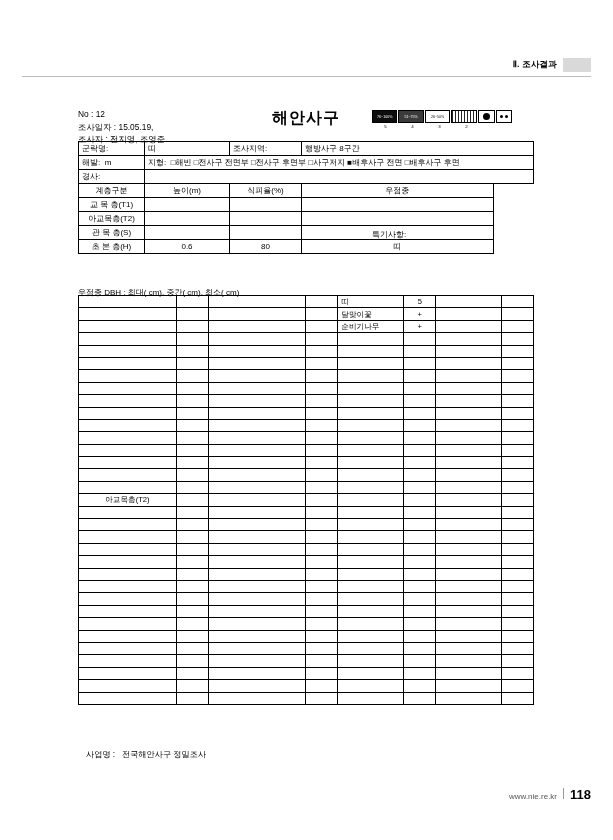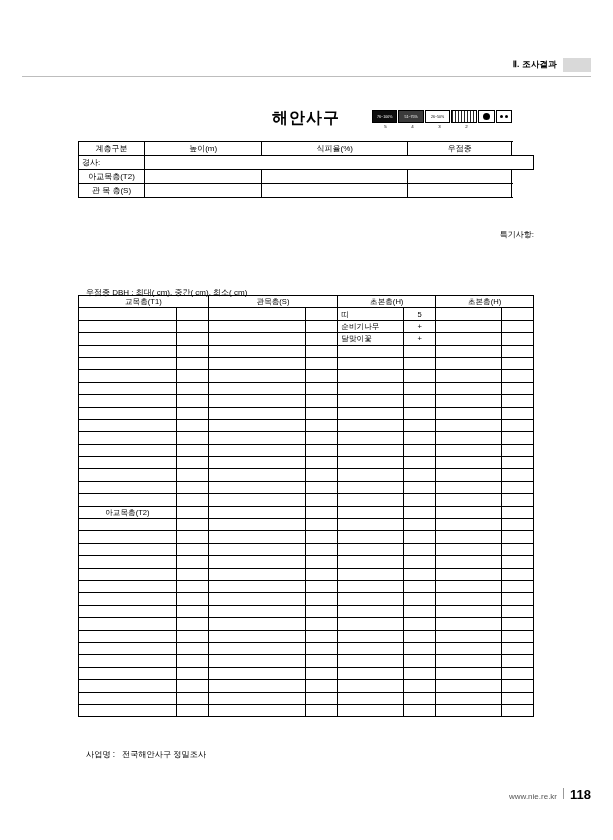--- a/index.html
+++ b/index.html
@@ -94,26 +94,26 @@
   table.veg td {
     border:0.7px solid #000;
     height:12.4px;
     padding:0 3px;
     vertical-align:middle;
     line-height:11px;
     white-space:nowrap;
   }
   table.veg td.h { text-align:center; }
   .note {
-    position:absolute; left:86px; top:287px;
+    position:absolute; left:78px; top:287px;
     font-size:8px;
   }
   .remark {
     position:absolute; left:372px; top:228px;
-    width:162px; font-size:8px; line-height:13px;text-align:right;
+    width:162px; font-size:8px; line-height:13px;
   }
   .remark .ttl { margin-bottom:2px; }
   .remark .body { text-indent:8px; }
   .footer-biz {
     position:absolute; left:86px; top:749px;
     font-size:8.2px;
   }
   .footer {
     position:absolute; right:22px; bottom:38px;
     font-size:8px; color:#555;
@@ -126,20 +126,25 @@
 <body>
 
 <div class="page">
 
   <div class="runhead">
     <span class="txt">Ⅱ. 조사결과</span>
     <span class="blk"></span>
   </div>
   <div class="rule"></div>
 
+  <div class="meta">
+    <div>No : 12</div>
+    <div>조사일자 : 15.05.19,</div>
+    <div>조사자 : 전지영, 조영준</div>
+  </div>
 
   <div class="title">해안사구</div>
 
   <div class="legend">
     <div class="row1">
       <div class="cell c1">76~100%</div>
       <div class="cell c2">51~75%</div>
       <div class="cell c3">
         <span>26~50%</span>
       </div>
@@ -157,90 +162,114 @@
     <div class="nums">
       <span style="width:27px">5</span>
       <span style="width:27px">4</span>
       <span style="width:27px">3</span>
       <span style="width:27px">2</span>
     </div>
   </div>
 
   <table class="form">
     <tbody>
+        <tr>
+      <td class="lbl">군락명:</td>
+      <td style="width:85px">띠</td>
+      <td style="width:72px">조사지역:</td>
+      <td colspan="3">행방사구 8구간</td>
+    </tr>
+    <tr>
+      <td class="lbl">
+        <span>해발:</span>
+        &nbsp;<span>m</span>
+      </td>
+      <td colspan="5">
+        <span>지형:</span>
+        &nbsp;<span>□해빈  □전사구 전면부 □전사구 후면부 □사구저지  ■배후사구 전면 □배후사구 후면</span>
+      </td>
+    </tr>
+    <tr>
+      <td class="lbl">경사:</td>
+      <td colspan="5"></td>
+    </tr>
     <tr>
       <td class="ctr">계층구분</td>
       <td class="ctr">높이(m)</td>
       <td class="ctr">식피율(%)</td>
       <td class="ctr" colspan="2">우점종</td>
       <td class="nb" style="border:none"></td>
     </tr>
     <tr>
-      <td class="lbl">경사:</td>
-      <td colspan="5"></td>
+      <td class="ctr">교 목 층(T1)</td>
+      <td class="ctr"></td>
+      <td class="ctr"></td>
+      <td class="ctr" colspan="2"></td>
+      <td class="nb" style="border:none"></td>
     </tr>
     <tr>
       <td class="ctr">아교목층(T2)</td>
       <td class="ctr"></td>
       <td class="ctr"></td>
       <td class="ctr" colspan="2"></td>
       <td class="nb" style="border:none"></td>
     </tr>
     <tr>
       <td class="ctr">관 목 층(S)</td>
       <td class="ctr"></td>
       <td class="ctr"></td>
       <td class="ctr" colspan="2"></td>
       <td class="nb" style="border:none"></td>
     </tr>
+    <tr>
+      <td class="ctr">초 본 층(H)</td>
+      <td class="ctr">0.6</td>
+      <td class="ctr">80</td>
+      <td class="ctr" colspan="2">띠</td>
+      <td class="nb" style="border:none"></td>
+    </tr>
   </tbody>
     </table>
 
   <div class="remark">
     <div class="ttl">특기사항:</div>
   </div>
 
   <div class="note">우점종 DBH : 최대(    cm), 중간(    cm), 최소(    cm)</div>
 
   <table class="veg">
     <tbody>
-        <tr>
-      <td class="h" colspan="2" style="width:130px">교목층(T1)</td>
-      <td class="h" colspan="2" style="width:130px">관목층(S)</td>
-      <td class="h" colspan="2" style="width:98px">초본층(H)</td>
-      <td class="h" colspan="2" style="width:98px">초본층(H)</td>
-    </tr>
     </tbody>
       <tbody id="veg-body">
         <tr>
           <td style="width: 98px;"></td>
           <td style="width: 32px;"></td>
           <td style="width: 98px;"></td>
           <td style="width: 32px;"></td>
           <td style="width: 66px;">띠</td>
           <td style="width: 32px; text-align: center;">5</td>
           <td style="width: 66px;"></td>
           <td style="width: 32px;"></td>
         </tr>
         <tr>
           <td style="width: 98px;"></td>
           <td style="width: 32px;"></td>
           <td style="width: 98px;"></td>
           <td style="width: 32px;"></td>
+          <td style="width: 66px;">달맞이꽃</td>
+          <td style="width: 32px; text-align: center;">+</td>
+          <td style="width: 66px;"></td>
+          <td style="width: 32px;"></td>
+        </tr>
+        <tr>
+          <td style="width: 98px;"></td>
+          <td style="width: 32px;"></td>
+          <td style="width: 98px;"></td>
+          <td style="width: 32px;"></td>
           <td style="width: 66px;">순비기나무</td>
-          <td style="width: 32px; text-align: center;">+</td>
-          <td style="width: 66px;"></td>
-          <td style="width: 32px;"></td>
-        </tr>
-        <tr>
-          <td style="width: 98px;"></td>
-          <td style="width: 32px;"></td>
-          <td style="width: 98px;"></td>
-          <td style="width: 32px;"></td>
-          <td style="width: 66px;">달맞이꽃</td>
           <td style="width: 32px; text-align: center;">+</td>
           <td style="width: 66px;"></td>
           <td style="width: 32px;"></td>
         </tr>
         <tr>
           <td style="width: 98px;"></td>
           <td style="width: 32px;"></td>
           <td style="width: 98px;"></td>
           <td style="width: 32px;"></td>
           <td style="width: 66px;"></td>

